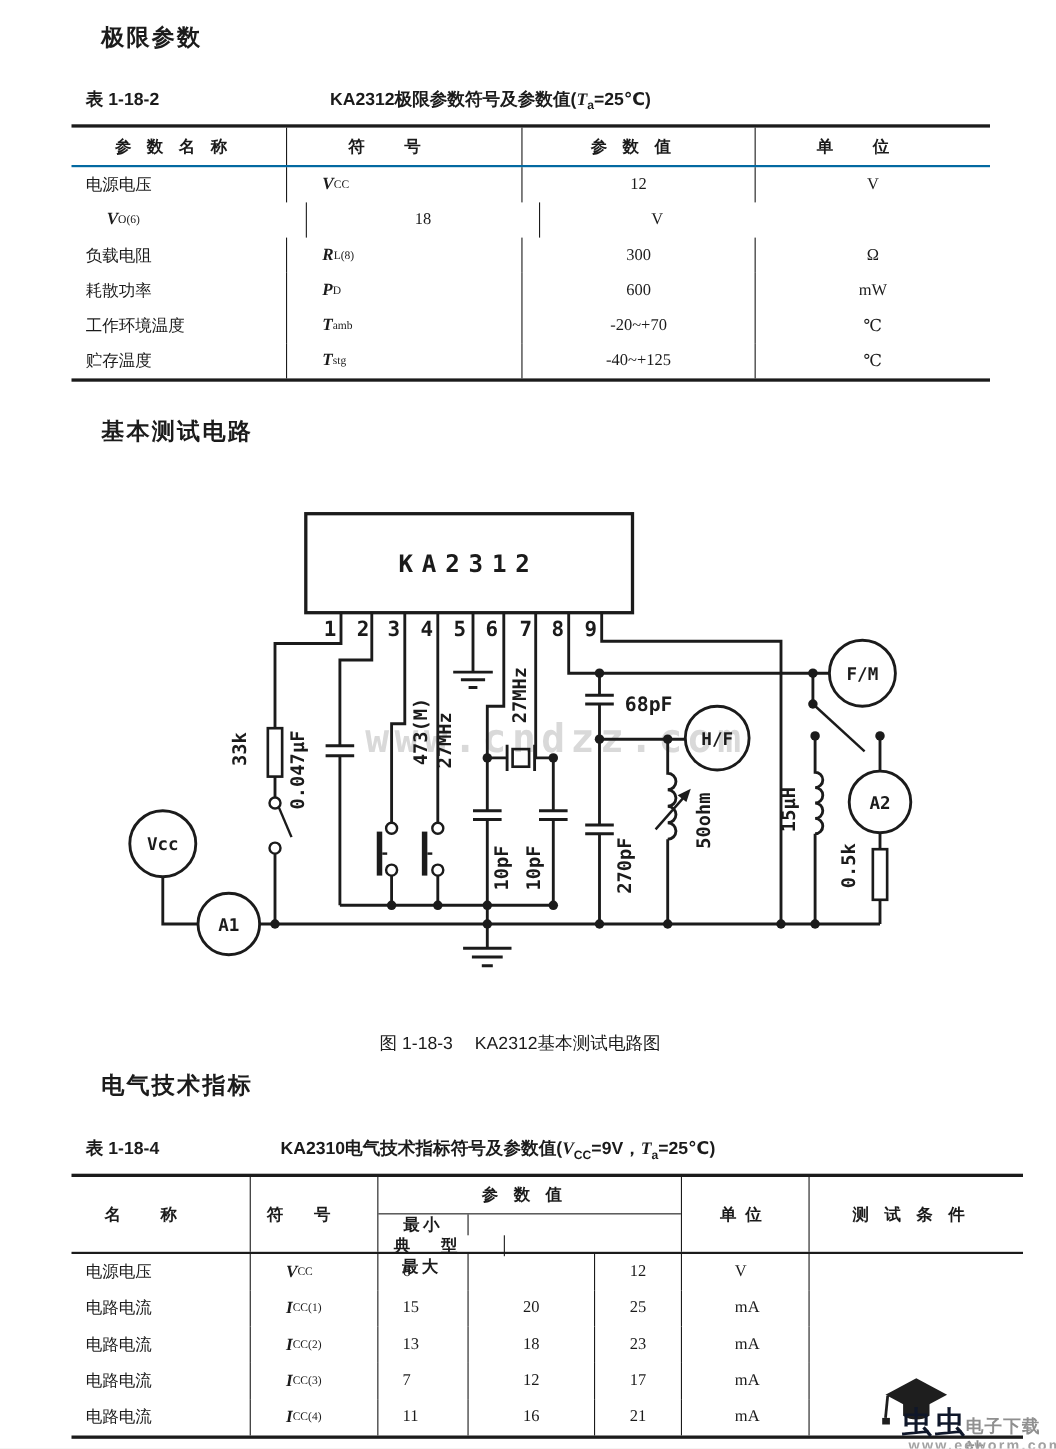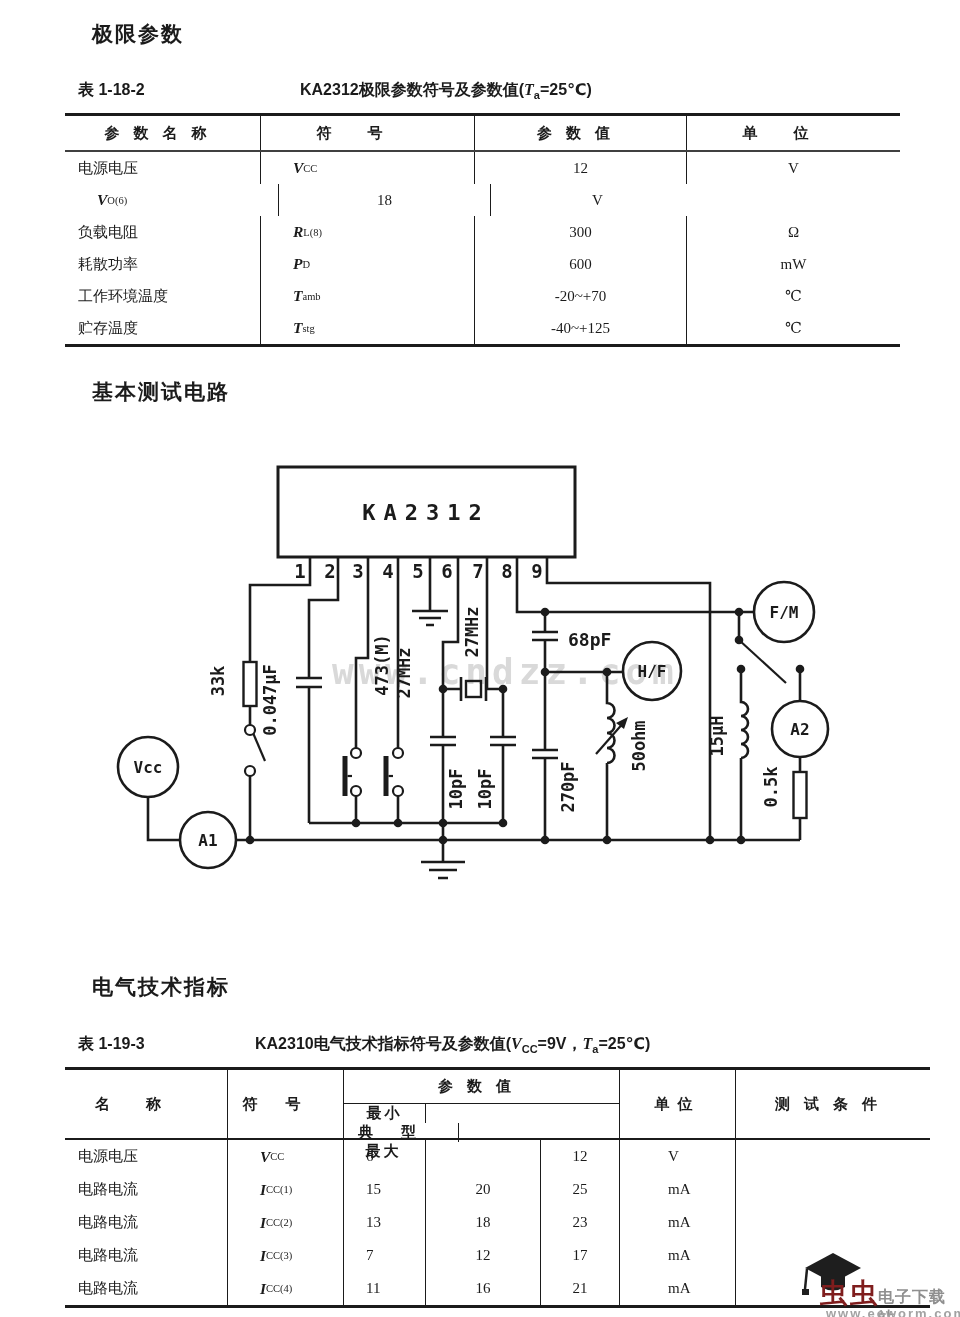--- a/index.html
+++ b/index.html
@@ -17,21 +17,21 @@
   .c{box-sizing:border-box;border-right:1.6px solid #1b1b1b;display:flex;align-items:center;}
   .c.last{border-right:none;}
   .hc{justify-content:center;font-weight:bold;font-size:15px;}
   .ls14{letter-spacing:14px;}
   .ls36{letter-spacing:36px;}
   .ls28{letter-spacing:28px;}
   .ls8{letter-spacing:8px;}
   .ls3{letter-spacing:3px;}
   
   .tbl1{left:65px;top:113px;width:835px;font-size:15px;}
-  .tbl1 .thead{height:34px;border-bottom:2px solid #404040;}
+  .tbl1 .thead{height:34px;border-bottom:2px solid #0369a1;}
   .tbl1 .drow{height:32px;}
   .w196{width:196px;} .w214{width:214px;} .w212{width:212px;} .w213{width:213px;}
   .cell-name{padding-left:13px;}
   .cell-sym{padding-left:32px;font-family:"Liberation Serif","DejaVu Serif",serif;font-size:15.5px;}
   .cell-sym sub{font-size:10.5px;font-family:"Liberation Serif","DejaVu Serif",serif;font-style:normal;}
   .cell-val{justify-content:center;font-family:"Liberation Serif","DejaVu Serif",serif;font-size:15px;}
   .cell-unit{justify-content:center;font-family:"Liberation Serif","DejaVu Serif",serif;font-size:15px;}
   
   .tbl2{left:65px;top:1067px;width:865px;font-size:15px;}
   .w163{width:163px;} .w116{width:116px;} .w82{width:82px;} .w115{width:115px;}
@@ -45,21 +45,21 @@
   .t2-min{padding-left:22px;font-family:"Liberation Serif","DejaVu Serif",serif;}
   .t2-typ{justify-content:center;font-family:"Liberation Serif","DejaVu Serif",serif;text-align:right;}
   .t2-max{justify-content:center;font-family:"Liberation Serif","DejaVu Serif",serif;}
   .t2-unit{padding-left:48px;font-family:"Liberation Serif","DejaVu Serif",serif;}
   
   .circuit{position:absolute;left:0;top:0;}
   .caption{position:absolute;left:345px;top:939px;font-size:16px;}
   .caption .cap-text{margin-left:20px;}
   
   .logo{position:absolute;left:793px;top:1243px;width:167px;height:74px;}
-  .logo .brand{position:absolute;left:27px;top:32px;font-size:27px;font-weight:bold;color:#7f1d1d;letter-spacing:3px;}
+  .logo .brand{position:absolute;left:27px;top:32px;font-size:27px;font-weight:bold;color:#0f172a;letter-spacing:3px;}
   .logo .site{position:absolute;left:85px;top:44px;font-size:16px;font-weight:bold;color:#8f8f8f;letter-spacing:1px;}
   .logo .url{position:absolute;left:33px;top:63px;font-size:13px;font-weight:bold;color:#a2a2a2;letter-spacing:2px;}
 </style>
 </head>
 <body>
 
 <div class="page">
 
   <div class="abs h" style="left:92px;top:20px;">极限参数</div>
 
@@ -265,24 +265,27 @@
       <g font-size="16" font-weight="bold" fill="#1b1b1b" text-anchor="middle">
         <text x="148" y="773">Vcc</text>
         <text x="208" y="846">A1</text>
         <text x="784" y="618">F/M</text>
         <text x="652" y="677">H/F</text>
         <text x="800" y="735">A2</text>
       </g>
     </g>
   </svg>
 
+  <div class="caption">
+    <span class="cap-label">图 1-18-3</span><span class="cap-text">KA2312基本测试电路图</span>
+  </div>
 
   <div class="abs h" style="left:92px;top:973px;">电气技术指标</div>
 
-  <div class="abs tcap" style="left:78px;top:1034px;">表 1-19-3</div>
+  <div class="abs tcap" style="left:78px;top:1034px;">表 1-18-4</div>
   <div class="abs tcap" style="left:255px;top:1034px;"><span>KA2310电气技术指标符号及参数值(</span><i class="symch">V</i><sub class="sersub">CC</sub><span>=9V，</span><i class="symch">T</i><sub class="sersub">a</sub><span>=25℃)</span></div>
 
   <div class="tbl tbl2">
     <div class="t2head">
       <div class="c w163 hc ls36">名称</div>
       <div class="c w116 hc ls28">符号</div>
       <div class="vgroup">
         <div class="vg-top ls14">参数值</div>
         <div class="vg-bot">
           <div class="c w82 hc ls3">最小</div>

